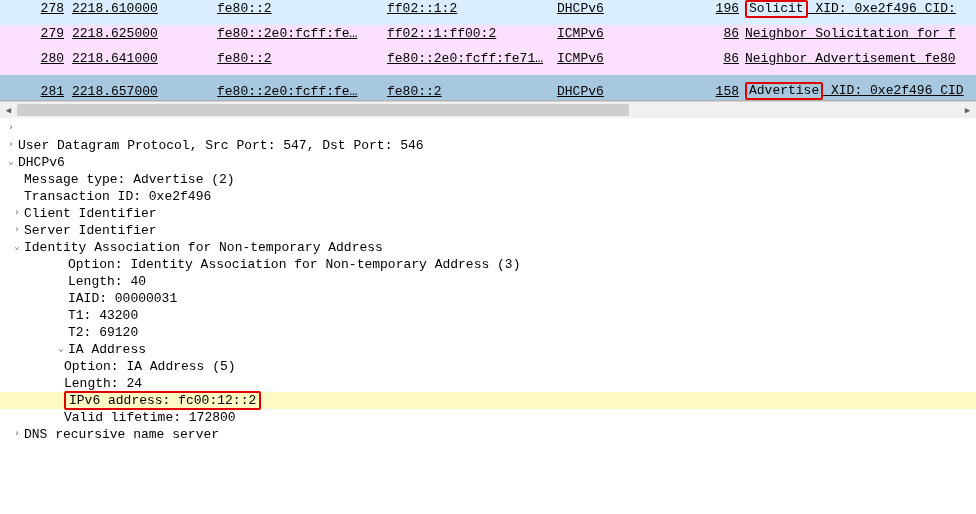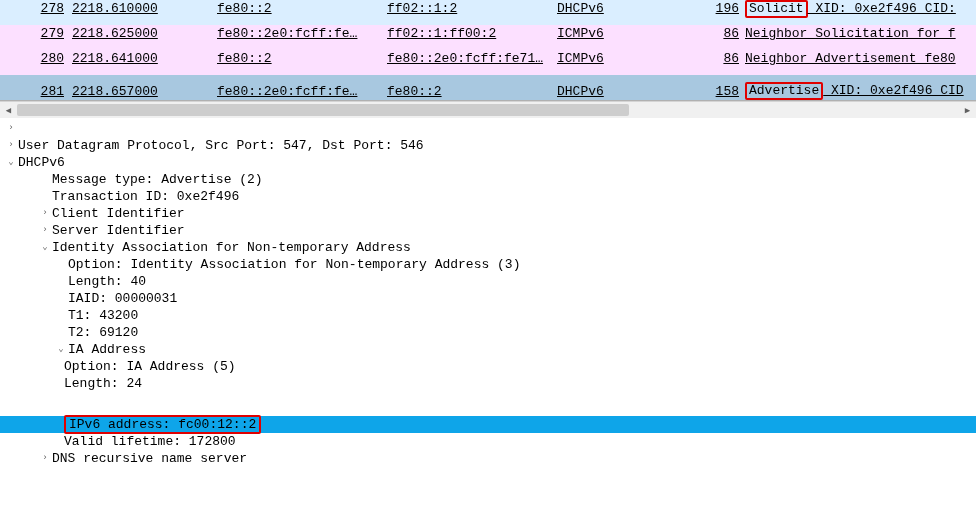--- a/index.html
+++ b/index.html
@@ -96,26 +96,25 @@
     height: 14px;
     display: inline-flex;
     align-items: center;
     justify-content: center;
     color: #606060;
     font-size: 9px;
     flex-shrink: 0;
   }
   .tree-spacer { width: 14px; display:inline-block; flex-shrink:0;}
   .indent-0 { padding-left: 4px; }
-  .indent-1 { padding-left: 38px; }
+  .indent-1 { padding-left: 10px; }
   .indent-2 { padding-left: 54px; }
   .indent-3 { padding-left: 50px; }
   .highlight-row {
-    background: #0ea5e9;
-    margin-top: 24px;
+    background: #fef9c3;
   }
   .redbox-inline {
     border: 2px solid #e00000;
     border-radius: 2px;
     padding: 0 3px;
     display: inline-block;
     line-height: 15px;
   }
 </style>
 </head>

